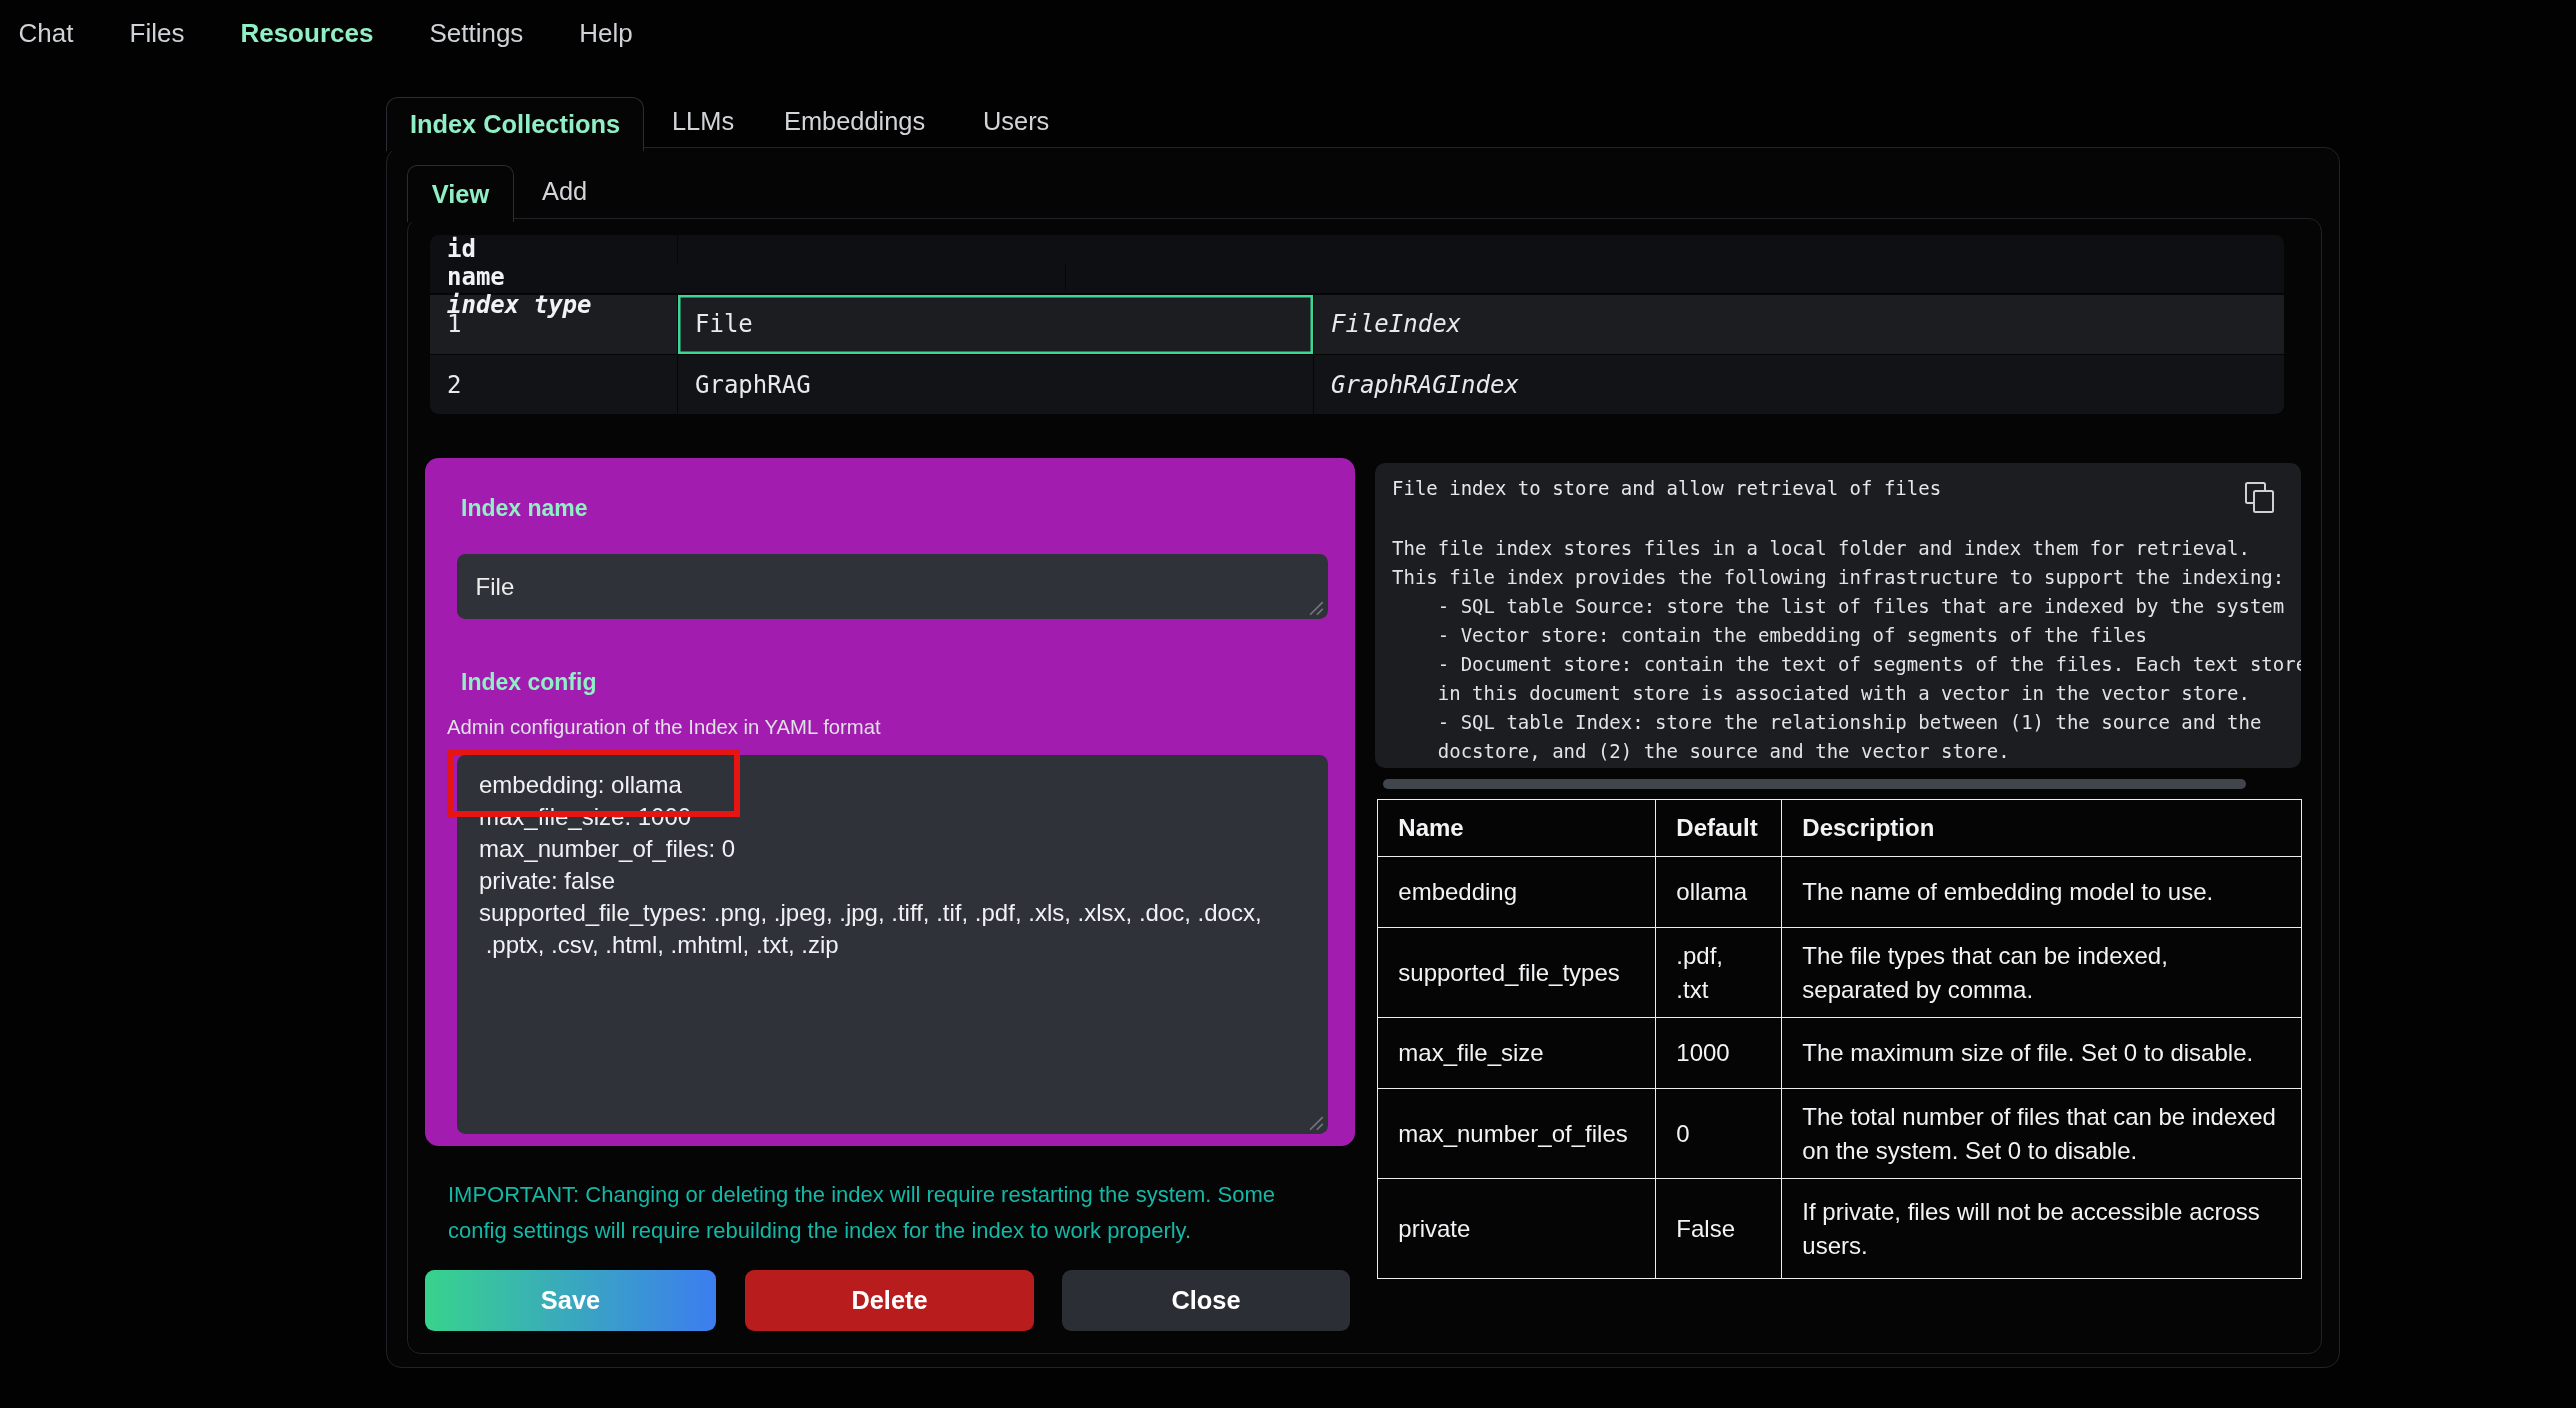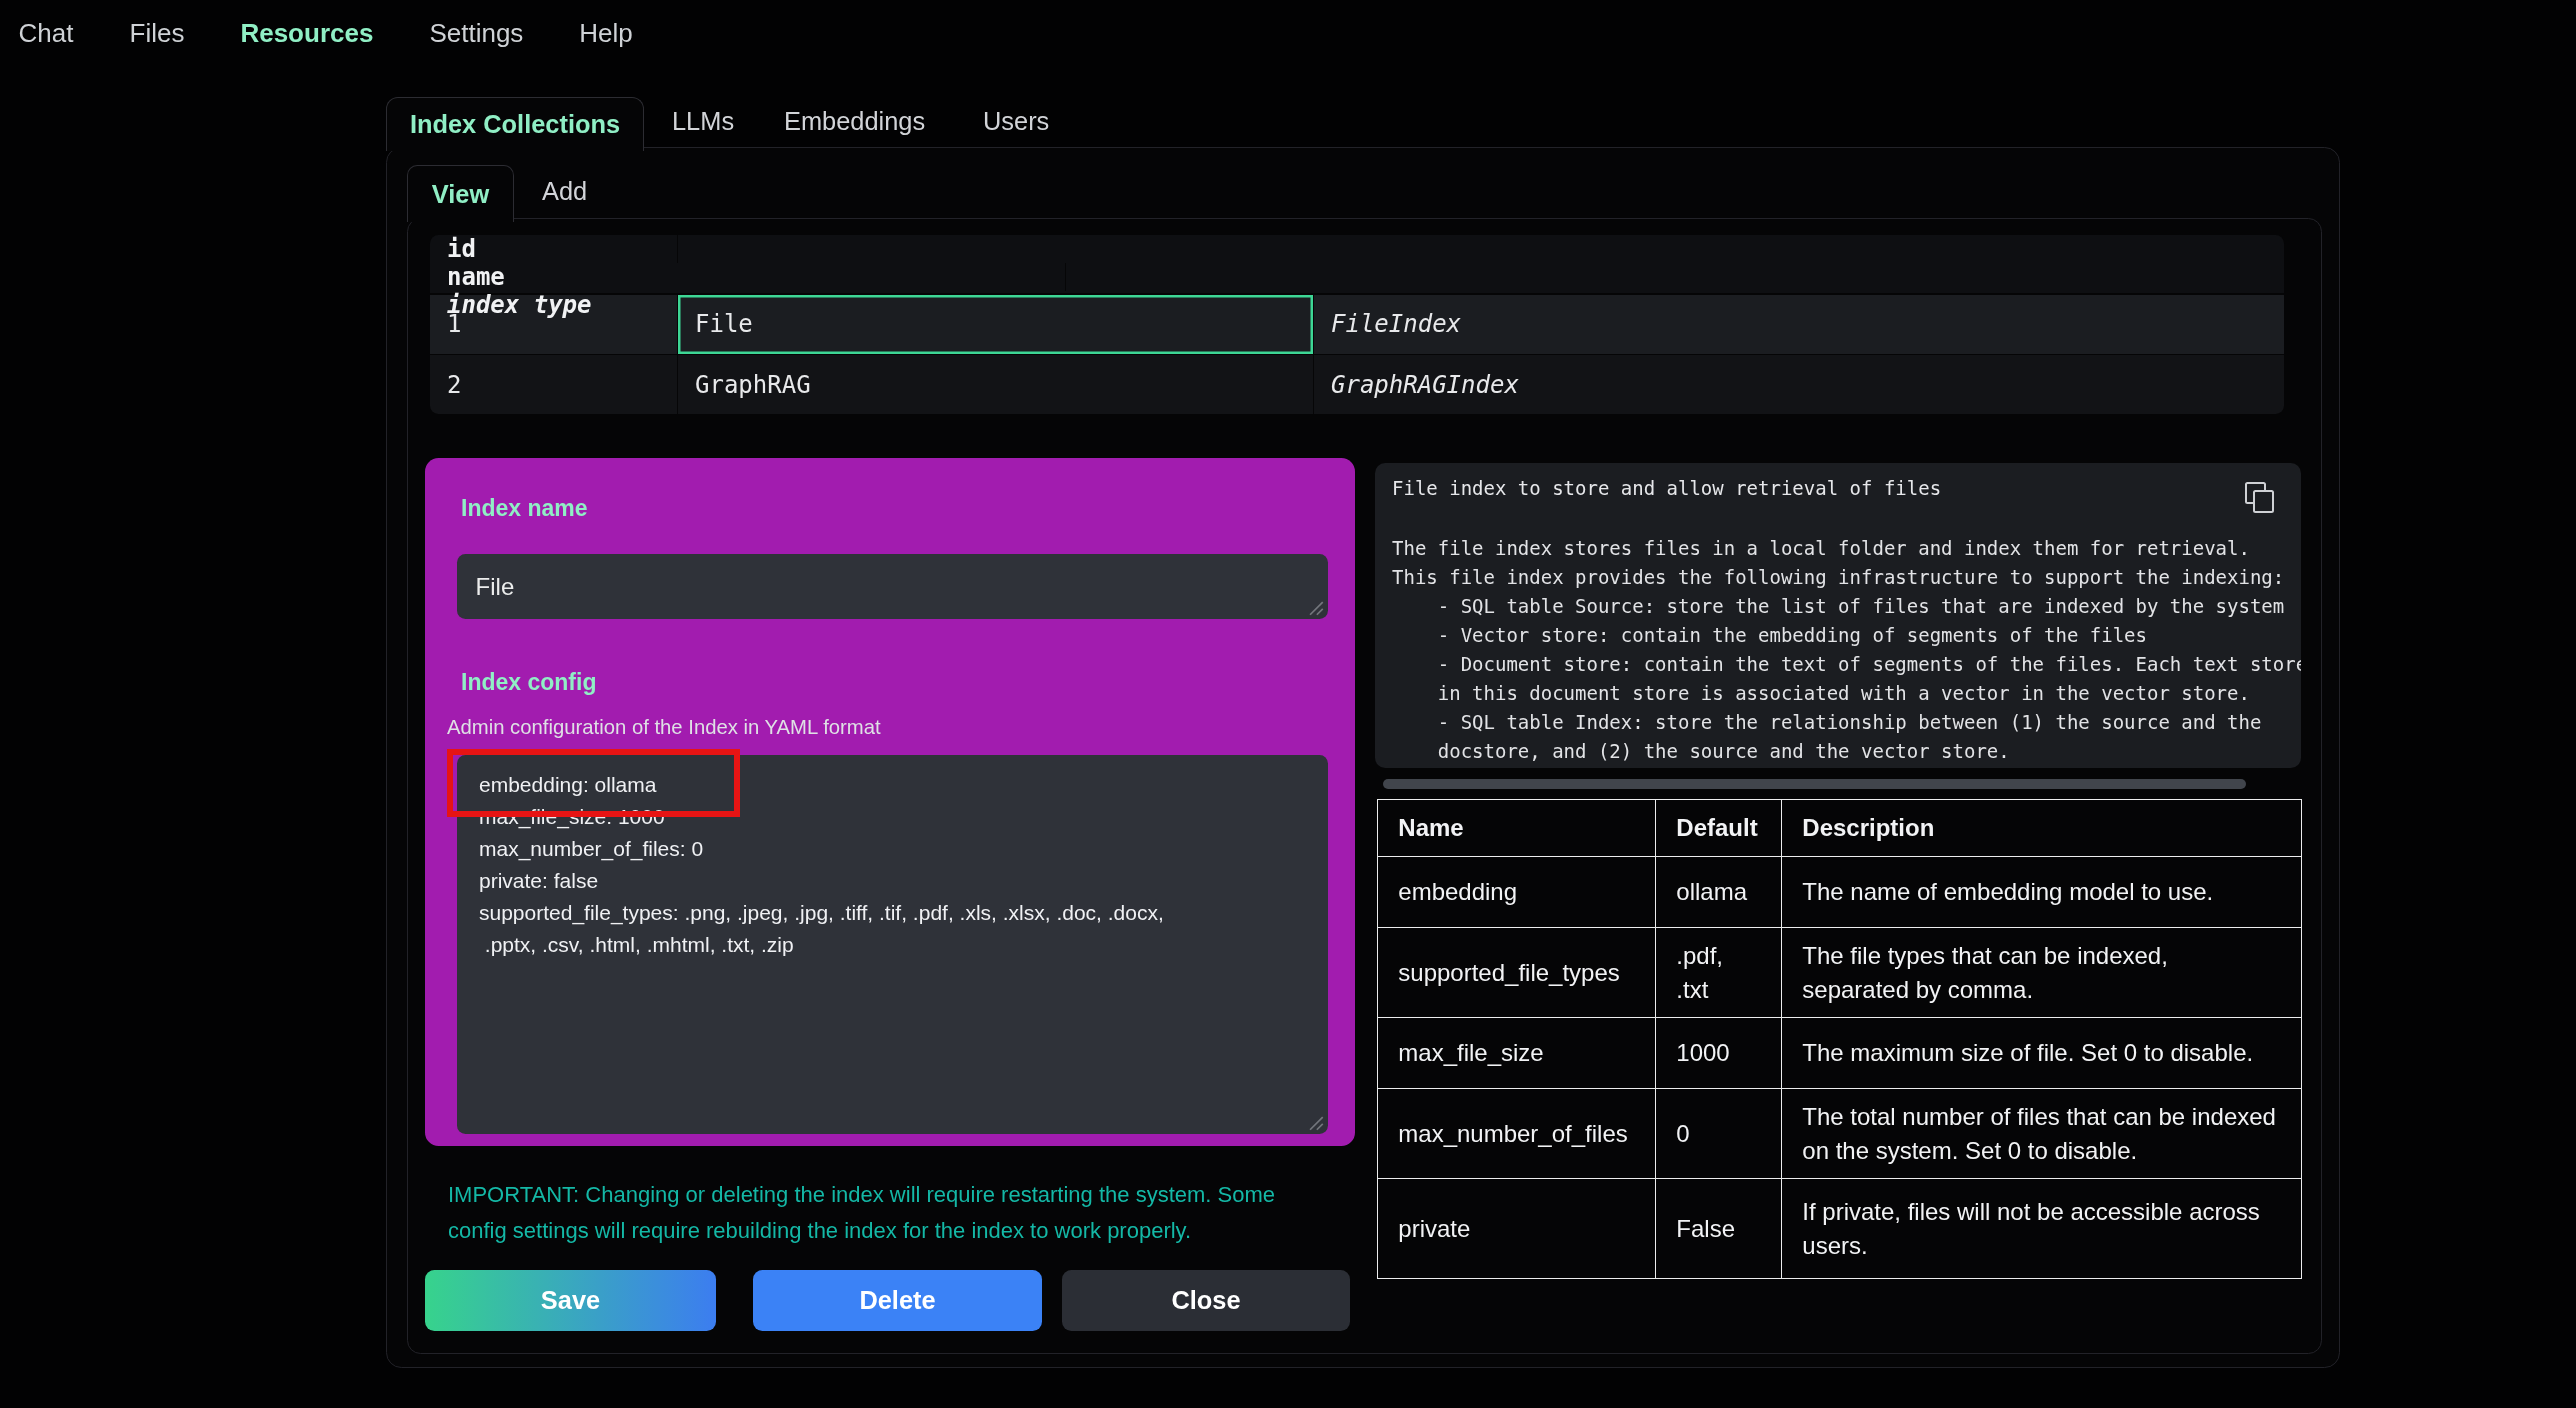--- a/index.html
+++ b/index.html
@@ -49,36 +49,36 @@
   
   .form-panel{position:absolute;left:425px;top:458px;width:930px;height:688px;
     background:#a21caf;border-radius:13.6px;}
   .f-label{position:absolute;left:36px;color:#90efc5;font-weight:bold;font-size:23px;}
   .f-input{position:absolute;left:32px;width:871px;background:#2f3239;border-radius:8.5px;}
   .name-input{top:96px;height:65px;}
   .name-input .val{font-size:24px;color:#eceded;line-height:65px;padding-left:18.6px;}
   .hint{position:absolute;left:22px;top:258px;font-size:20.3px;color:#dfe1e5;}
   .config-box{top:297px;height:379px;overflow:hidden;}
   .config-box pre{margin:0;padding:14.4px 22px;font-family:"Liberation Sans",sans-serif;
-    font-size:21px;line-height:32px;color:#f0f1f4;white-space:pre;overflow:hidden;}
+    font-size:24px;line-height:32px;color:#f0f1f4;white-space:pre;overflow:hidden;}
   .resize-h{position:absolute;right:4.2px;bottom:3.4px;width:18.6px;height:18.6px;opacity:.75;}
 
   
   .red-annotation{position:absolute;left:447px;top:749px;width:293px;height:68px;
     border:6px solid #e71414;z-index:10;box-sizing:border-box;}
 
   .warning{position:absolute;left:448px;top:1177px;width:915px;font-size:22px;
     line-height:36px;color:#14b8a6;white-space:pre-line;}
 
   
   .btn{position:absolute;top:1270px;height:61px;border:none;border-radius:9.3px;
     color:#fff;font-weight:bold;font-size:25.4px;font-family:"Liberation Sans",sans-serif;
     display:flex;align-items:center;justify-content:center;cursor:pointer;}
   .btn-save{left:425px;width:291px;background:linear-gradient(90deg,#37d38c,#3c7df0);}
-  .btn-delete{left:745px;width:289px;background:#3b82f6;margin-left:8px;}
+  .btn-delete{left:745px;width:289px;background:#b91c1c;}
   .btn-close{left:1062px;width:288px;background:#2b2e35;}
 
   
   .desc-panel{position:absolute;left:1375px;top:463px;width:926px;height:305px;
     background:#1b1d21;border-radius:10.2px;overflow:hidden;}
   .desc-title{position:absolute;left:17px;top:13.6px;font-size:19px;color:#e6e7ea;white-space:pre;}
   .desc-body{position:absolute;left:17px;top:71px;right:0;bottom:0;font-size:19px;
     line-height:29px;color:#e2e3e6;white-space:pre;overflow:hidden;}
   .copy-icon{position:absolute;right:22px;top:18.6px;width:34px;height:34px;cursor:pointer;}
   .copy-back{position:absolute;left:0;top:0;width:17px;height:18.6px;

